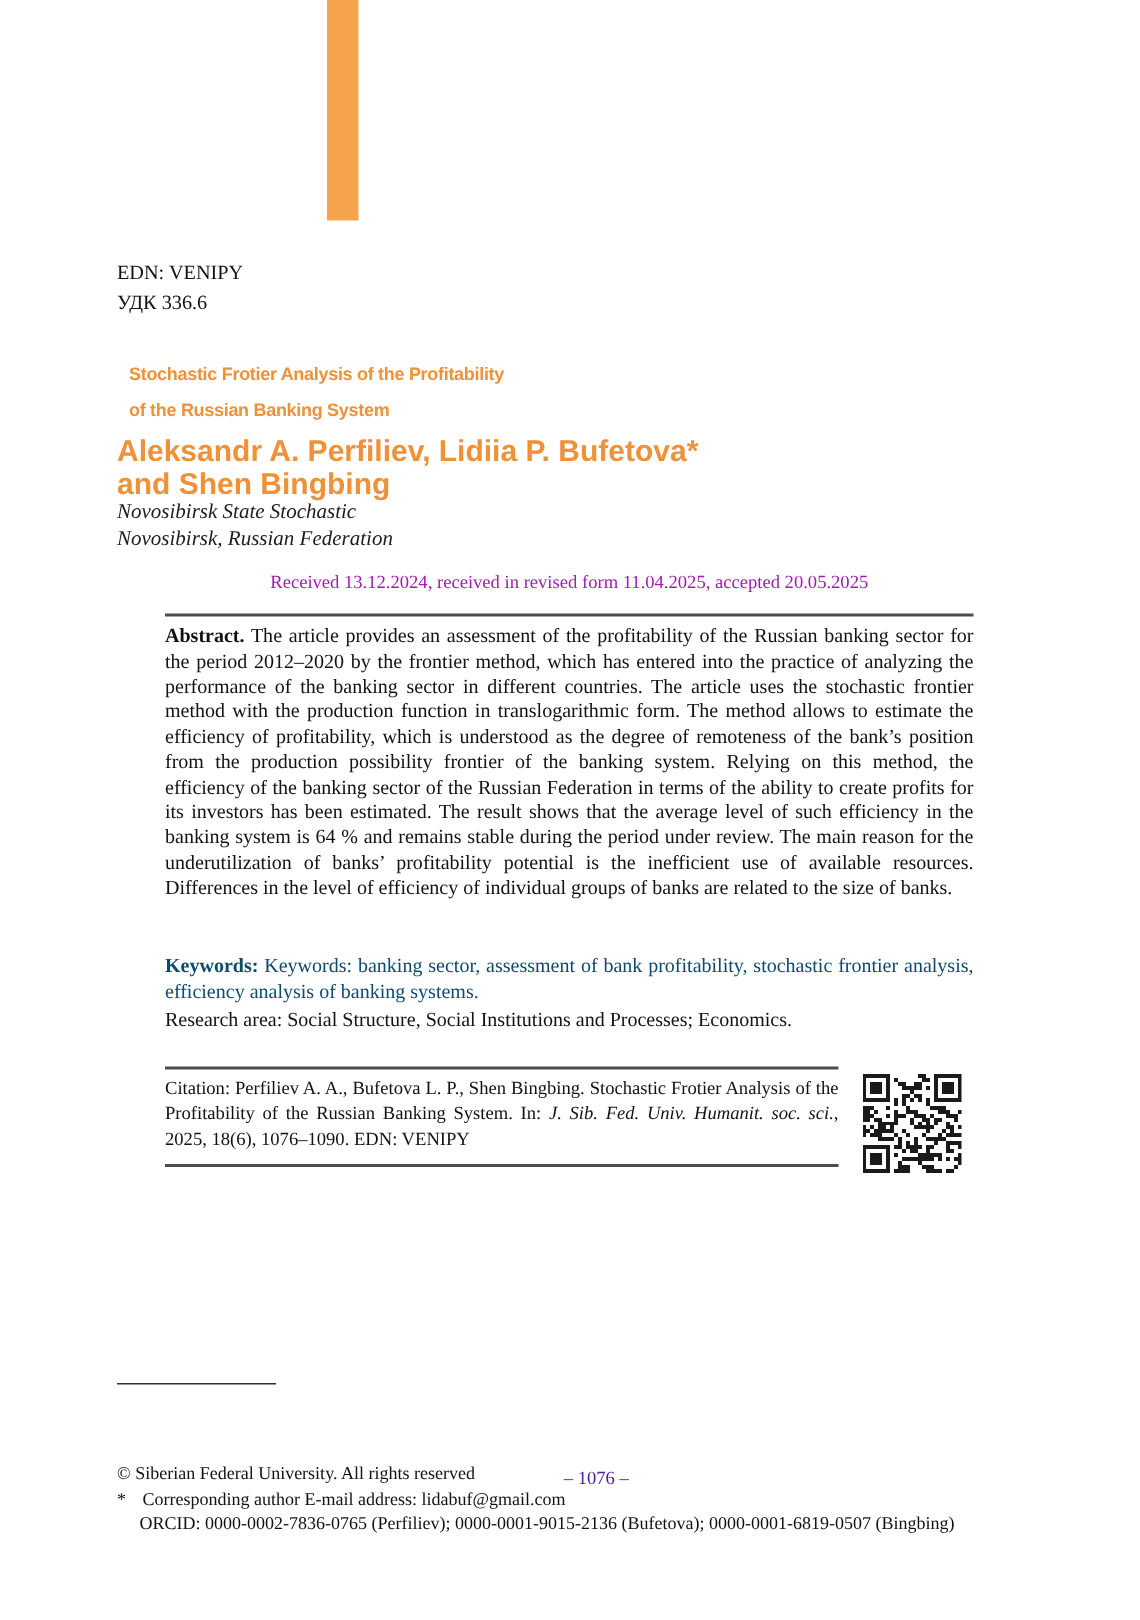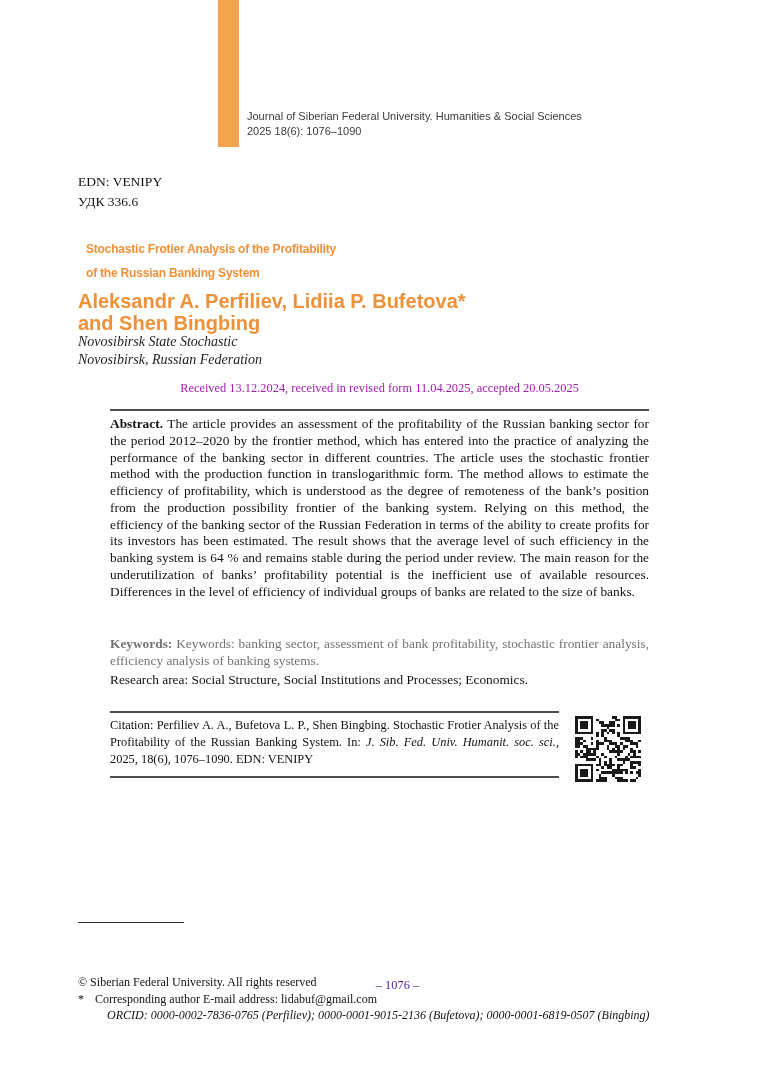--- a/index.html
+++ b/index.html
@@ -45,21 +45,21 @@
     text-align:center;font-size:12.4px;color:#a21caf;
   }
   .rule{position:absolute;background:#4d4d4d;}
   .rule-abstract{left:110px;top:409px;width:539px;height:2px;}
   .abstract{
     position:absolute;left:110px;top:416px;width:539px;margin:0;
     font-size:13.35px;line-height:16.75px;text-align:justify;color:#121212;
   }
   .keywords{
     position:absolute;left:110px;top:636px;width:539px;margin:0;
-    font-size:13.35px;line-height:16.75px;text-align:justify;color:#737373;
+    font-size:13.35px;line-height:16.75px;text-align:justify;color:#0c4a6e;
   }
   .research-area{
     position:absolute;left:110px;top:672px;width:539px;
     font-size:13.35px;color:#121212;
   }
   .rule-cit-top{left:110px;top:711px;width:449px;height:1.6px;}
   .rule-cit-bottom{left:110px;top:776px;width:449px;height:1.6px;}
   .citation{
     position:absolute;left:110px;top:717px;width:449px;margin:0;
     font-size:12.4px;line-height:17.2px;text-align:justify;color:#121212;
@@ -68,38 +68,34 @@
   .qr{
     position:absolute;left:575px;top:716px;width:66px;height:66px;
   }
   .rule-footer{left:78px;top:922px;width:106px;height:1.3px;background:#2e2e2e;}
   .footer-line{
     position:absolute;font-size:12px;color:#111;white-space:nowrap;margin-top:47px;
   }
   .f1{left:78px;top:928px;}
   .f2{left:78px;top:944.5px;}
   .f2 .star-gap{display:inline-block;width:11px;}
-  .f3{left:107px;top:961px;font-style:italic;}
+  .f3{left:93px;top:961px;}
   .page-number{
     position:absolute;left:128px;top:978px;width:539px;
     text-align:center;font-size:12.4px;color:#4c1d95;
   }
   .b{font-weight:bold;}
 </style>
 </head>
 <body>
 
 <div class="page">
 
   <div class="accent-bar"></div>
 
-  <div class="journal-header">
-    <div>Journal of Siberian Federal University.  Humanities &amp; Social Sciences</div>
-    <div>2025 18(6): 1076–1090</div>
-  </div>
 
   <div class="edn-block">
     <div>EDN: VENIPY</div>
     <div>УДК 336.6</div>
   </div>
 
   <h1 class="article-title">
     <div>Stochastic Frotier Analysis of the Profitability</div>
     <div>of the Russian Banking System</div>
   </h1>

